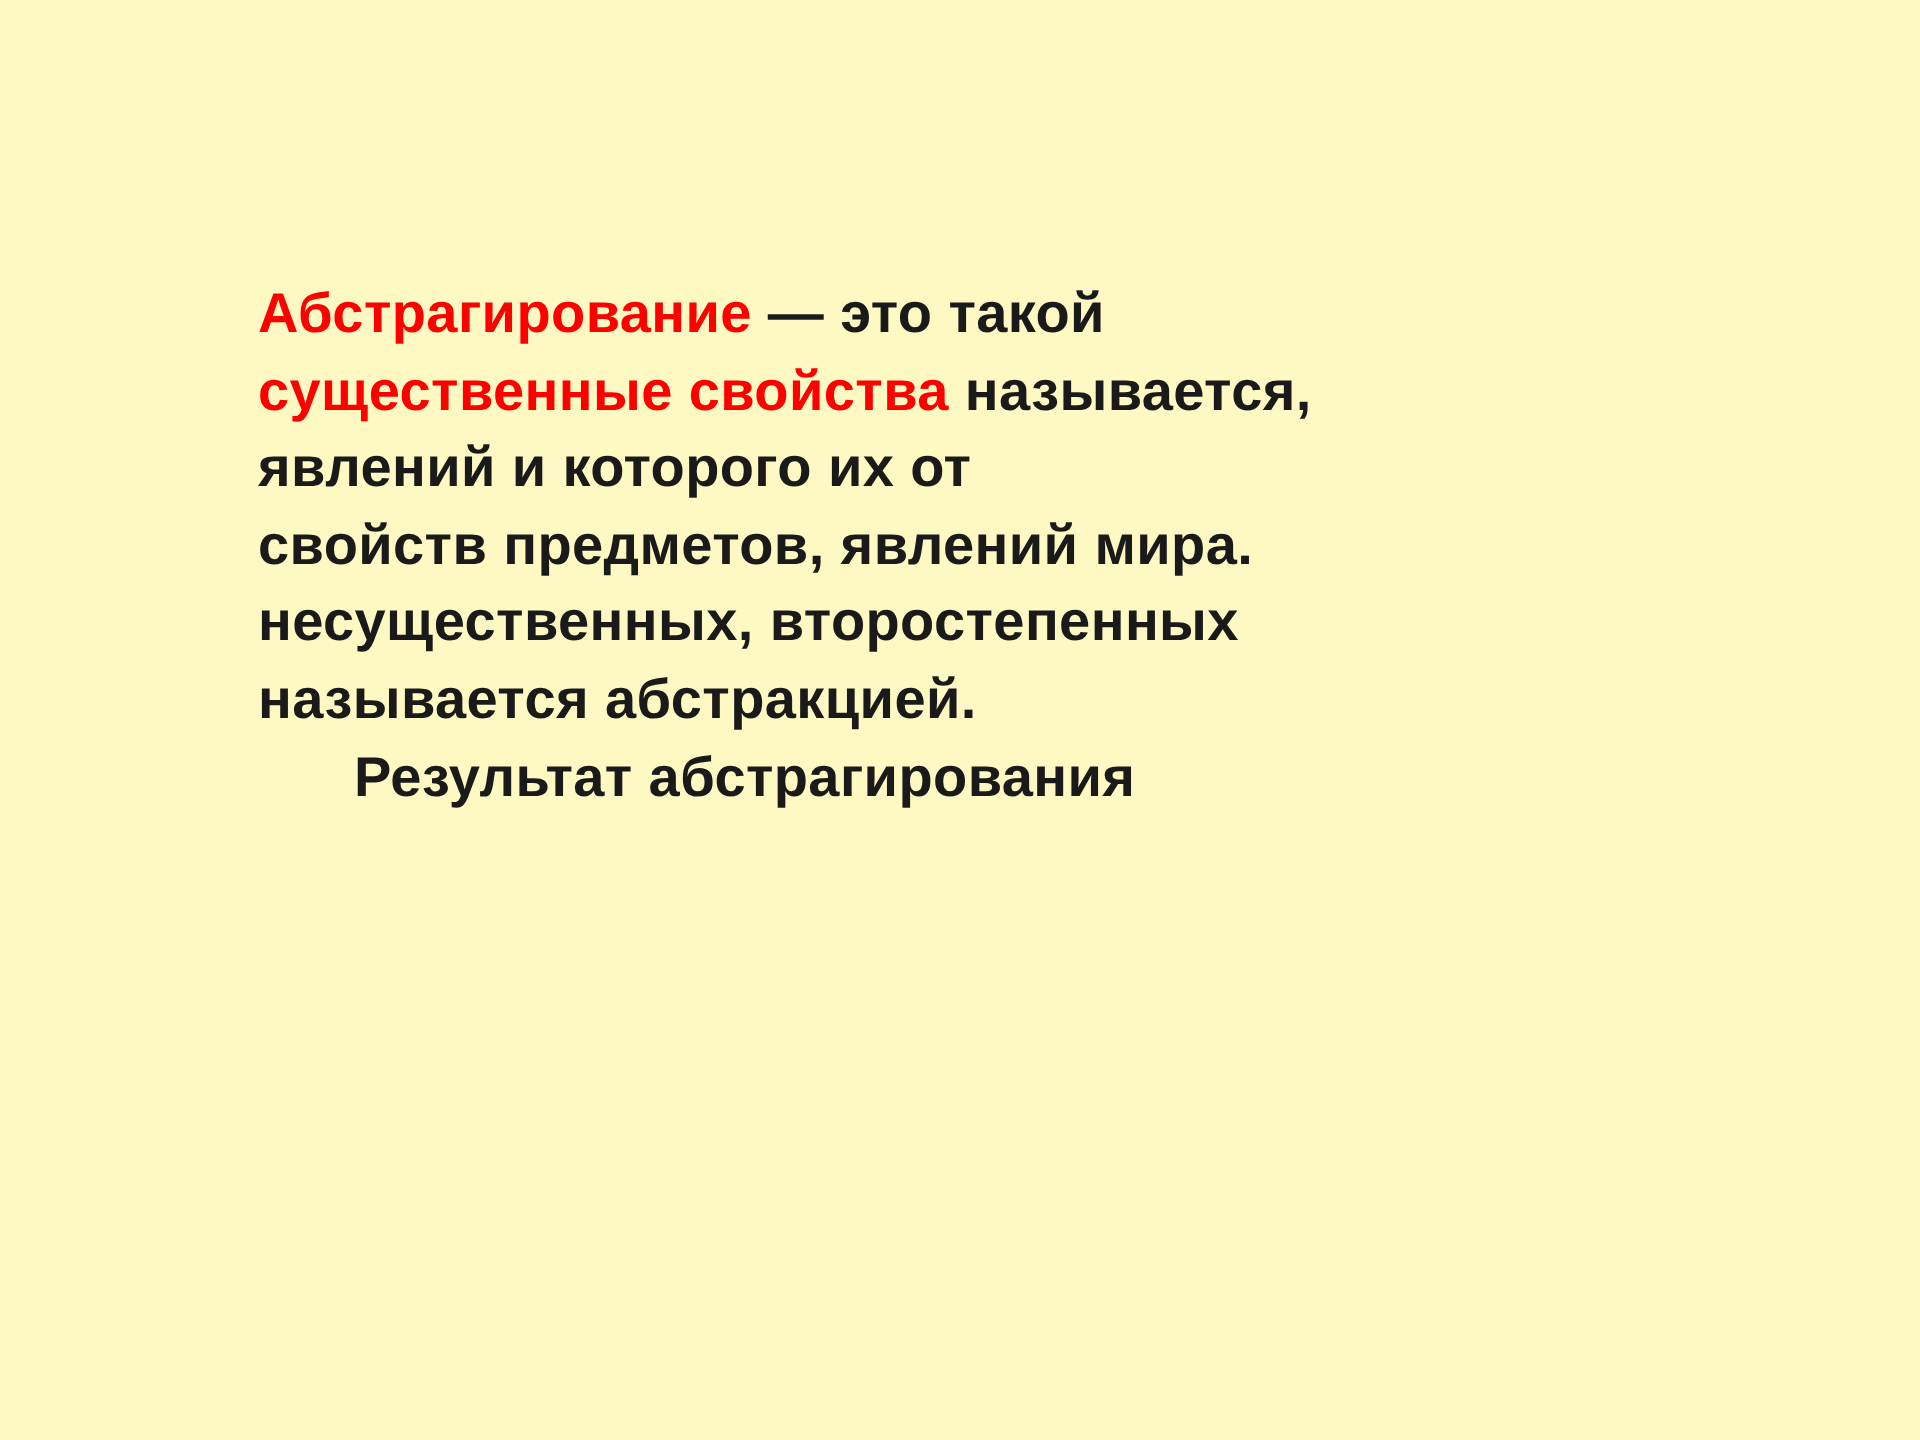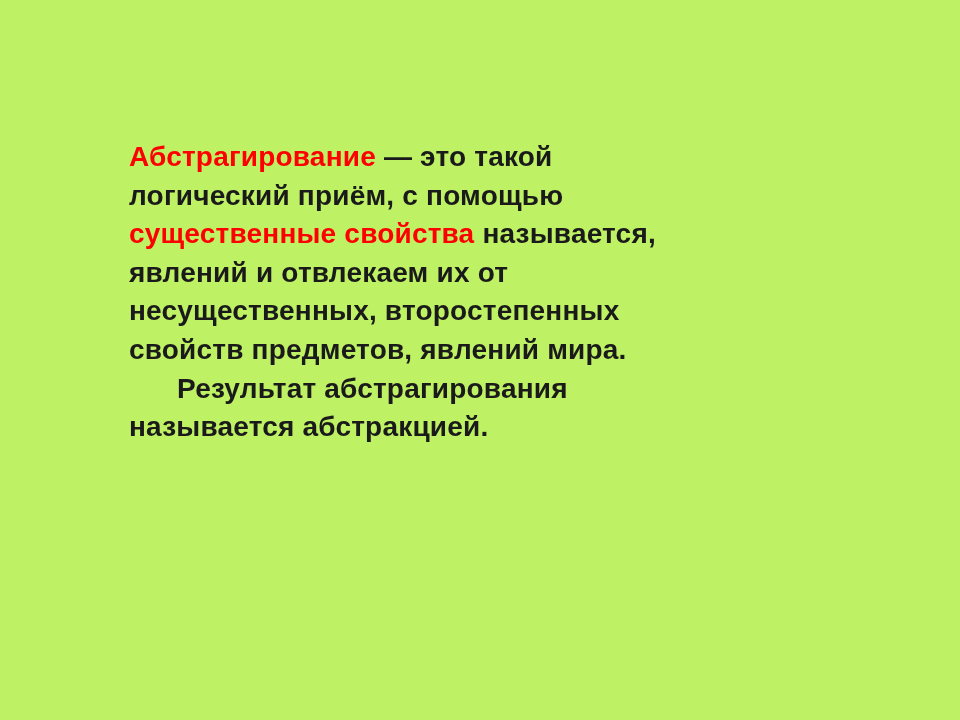--- a/index.html
+++ b/index.html
@@ -13,21 +13,21 @@
     position: relative;
     overflow: hidden;
     font-family: "Liberation Sans", sans-serif;
   }
   .slide {
     position: absolute;
     left: 0;
     top: 0;
     width: 960px;
     height: 720px;
-    background: #bef264;
+    background: #fef9c3;
   }
   .textbox {
     position: absolute;
     left: 129px;
     top: 138px;
     width: 600px;
     font-family: "Liberation Sans", sans-serif;
     font-weight: bold;
     font-size: 28px;
     line-height: 38.6px;
@@ -46,29 +46,28 @@
   }
 </style>
 </head>
 <body>
 
 <div class="slide">
   <div class="textbox">
 
     <div class="line"><span class="emph">Абстрагирование</span><span> — это такой</span></div>
 
-    <div class="line"><span>логический приём, с помощью</span></div>
 
 
     <div class="line"><span class="emph">существенные свойства</span><span> называется,</span></div>
 
-    <div class="line"><span>явлений и отвлекаем их от</span></div>
+    <div class="line"><span>явлений и которого их от</span></div>
+
+    <div class="line"><span>свойств предметов, явлений мира.</span></div>
 
     <div class="line"><span>несущественных, второстепенных</span></div>
 
-    <div class="line"><span>свойств предметов, явлений мира.</span></div>
+    <div class="line"><span>называется абстракцией.</span></div>
 
     <div class="line indented"><span>Результат абстрагирования</span></div>
-
-    <div class="line"><span>называется абстракцией.</span></div>
 
   </div>
 </div>
 
 </body></html>

